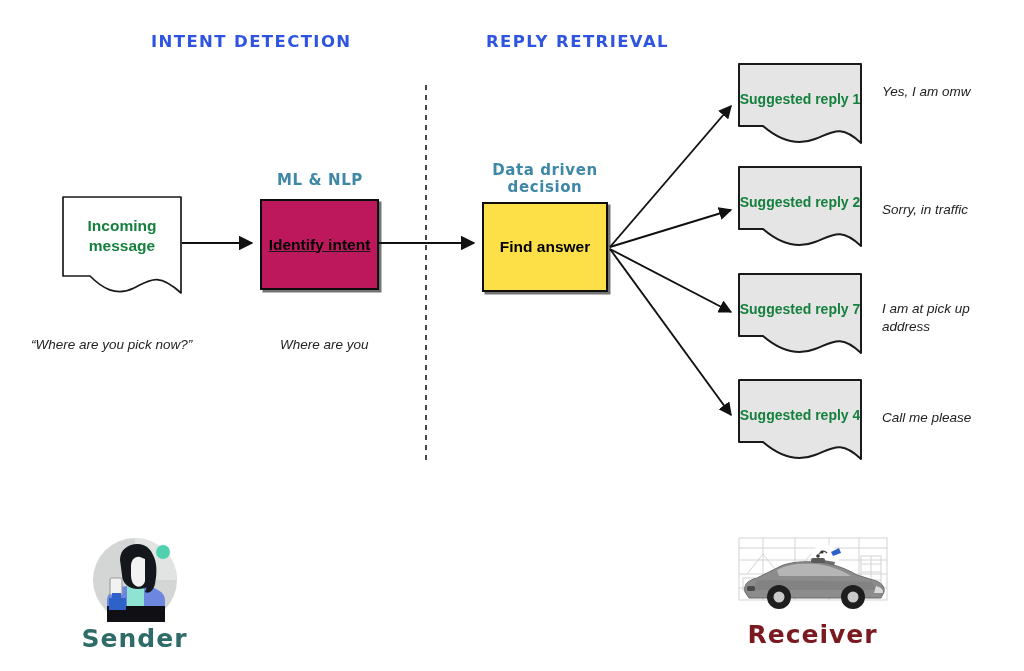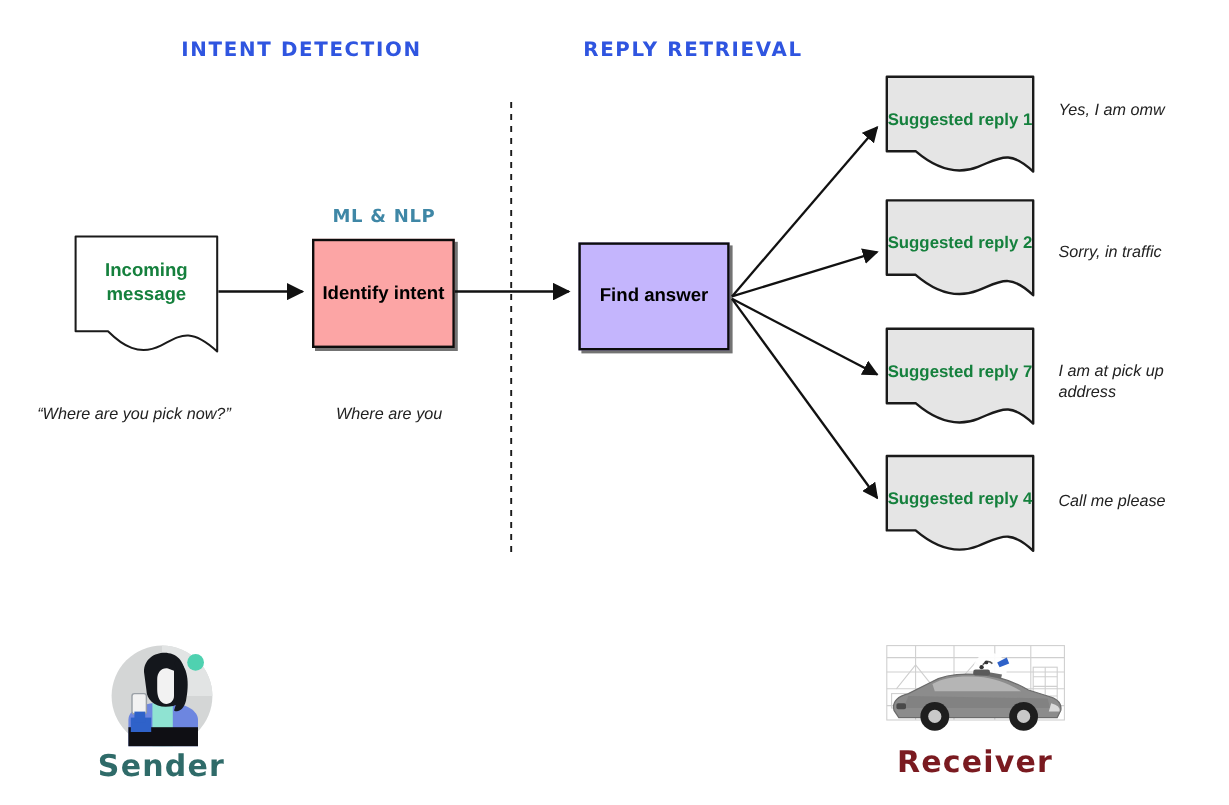--- a/index.html
+++ b/index.html
@@ -55,22 +55,22 @@
     justify-content: center;
     box-shadow: 2.5px 2.5px 0 rgba(0,0,0,0.55);
   }
   .proc-box .proc-label {
     font-family: "Liberation Sans", sans-serif;
     font-weight: 700;
     font-size: 15.5px;
     color: #000000;
     text-align: center;
   }
-  .box-green { background: #fca5a5; }
-  .box-blue  { background: #c4b5fd; }
+  .box-green { background: #be185d; text-decoration: underline; }
+  .box-blue  { background: #fde047; }
 
   
   .doc-shape { position: absolute; }
   .doc-shape svg { display: block; width: 100%; height: 100%; overflow: visible; }
   .doc-label {
     position: absolute;
     left: 0; right: 0;
     text-align: center;
     font-family: "Liberation Sans", sans-serif;
     font-weight: 700;
@@ -132,20 +132,22 @@
 message</div>
   </div>
   <div class="caption" style="left:31px; top:336px; width:200px;">“Where are you pick now?”</div>
 
   <div class="annot" style="left:260px; top:172px; width:120px;">ML &amp; NLP</div>
   <div class="proc-box box-green" style="left:260px; top:199px; width:119px; height:91px;">
     <span class="proc-label">Identify intent</span>
   </div>
   <div class="caption" style="left:280px; top:336px; width:160px;">Where are you</div>
 
+  <div class="annot" style="left:482px; top:162px; width:126px;">Data driven
+decision</div>
   <div class="proc-box box-blue" style="left:482px; top:202px; width:126px; height:90px;">
     <span class="proc-label">Find answer</span>
   </div>
 
   <svg class="arrows" viewBox="0 0 1024 671">
     <defs>
       <marker id="ah" viewBox="0 0 10 10" refX="9" refY="5" markerWidth="7" markerHeight="7" orient="auto-start-reverse">
         <path d="M 0 0 L 10 5 L 0 10 z" fill="#111"></path>
       </marker>
     </defs>

